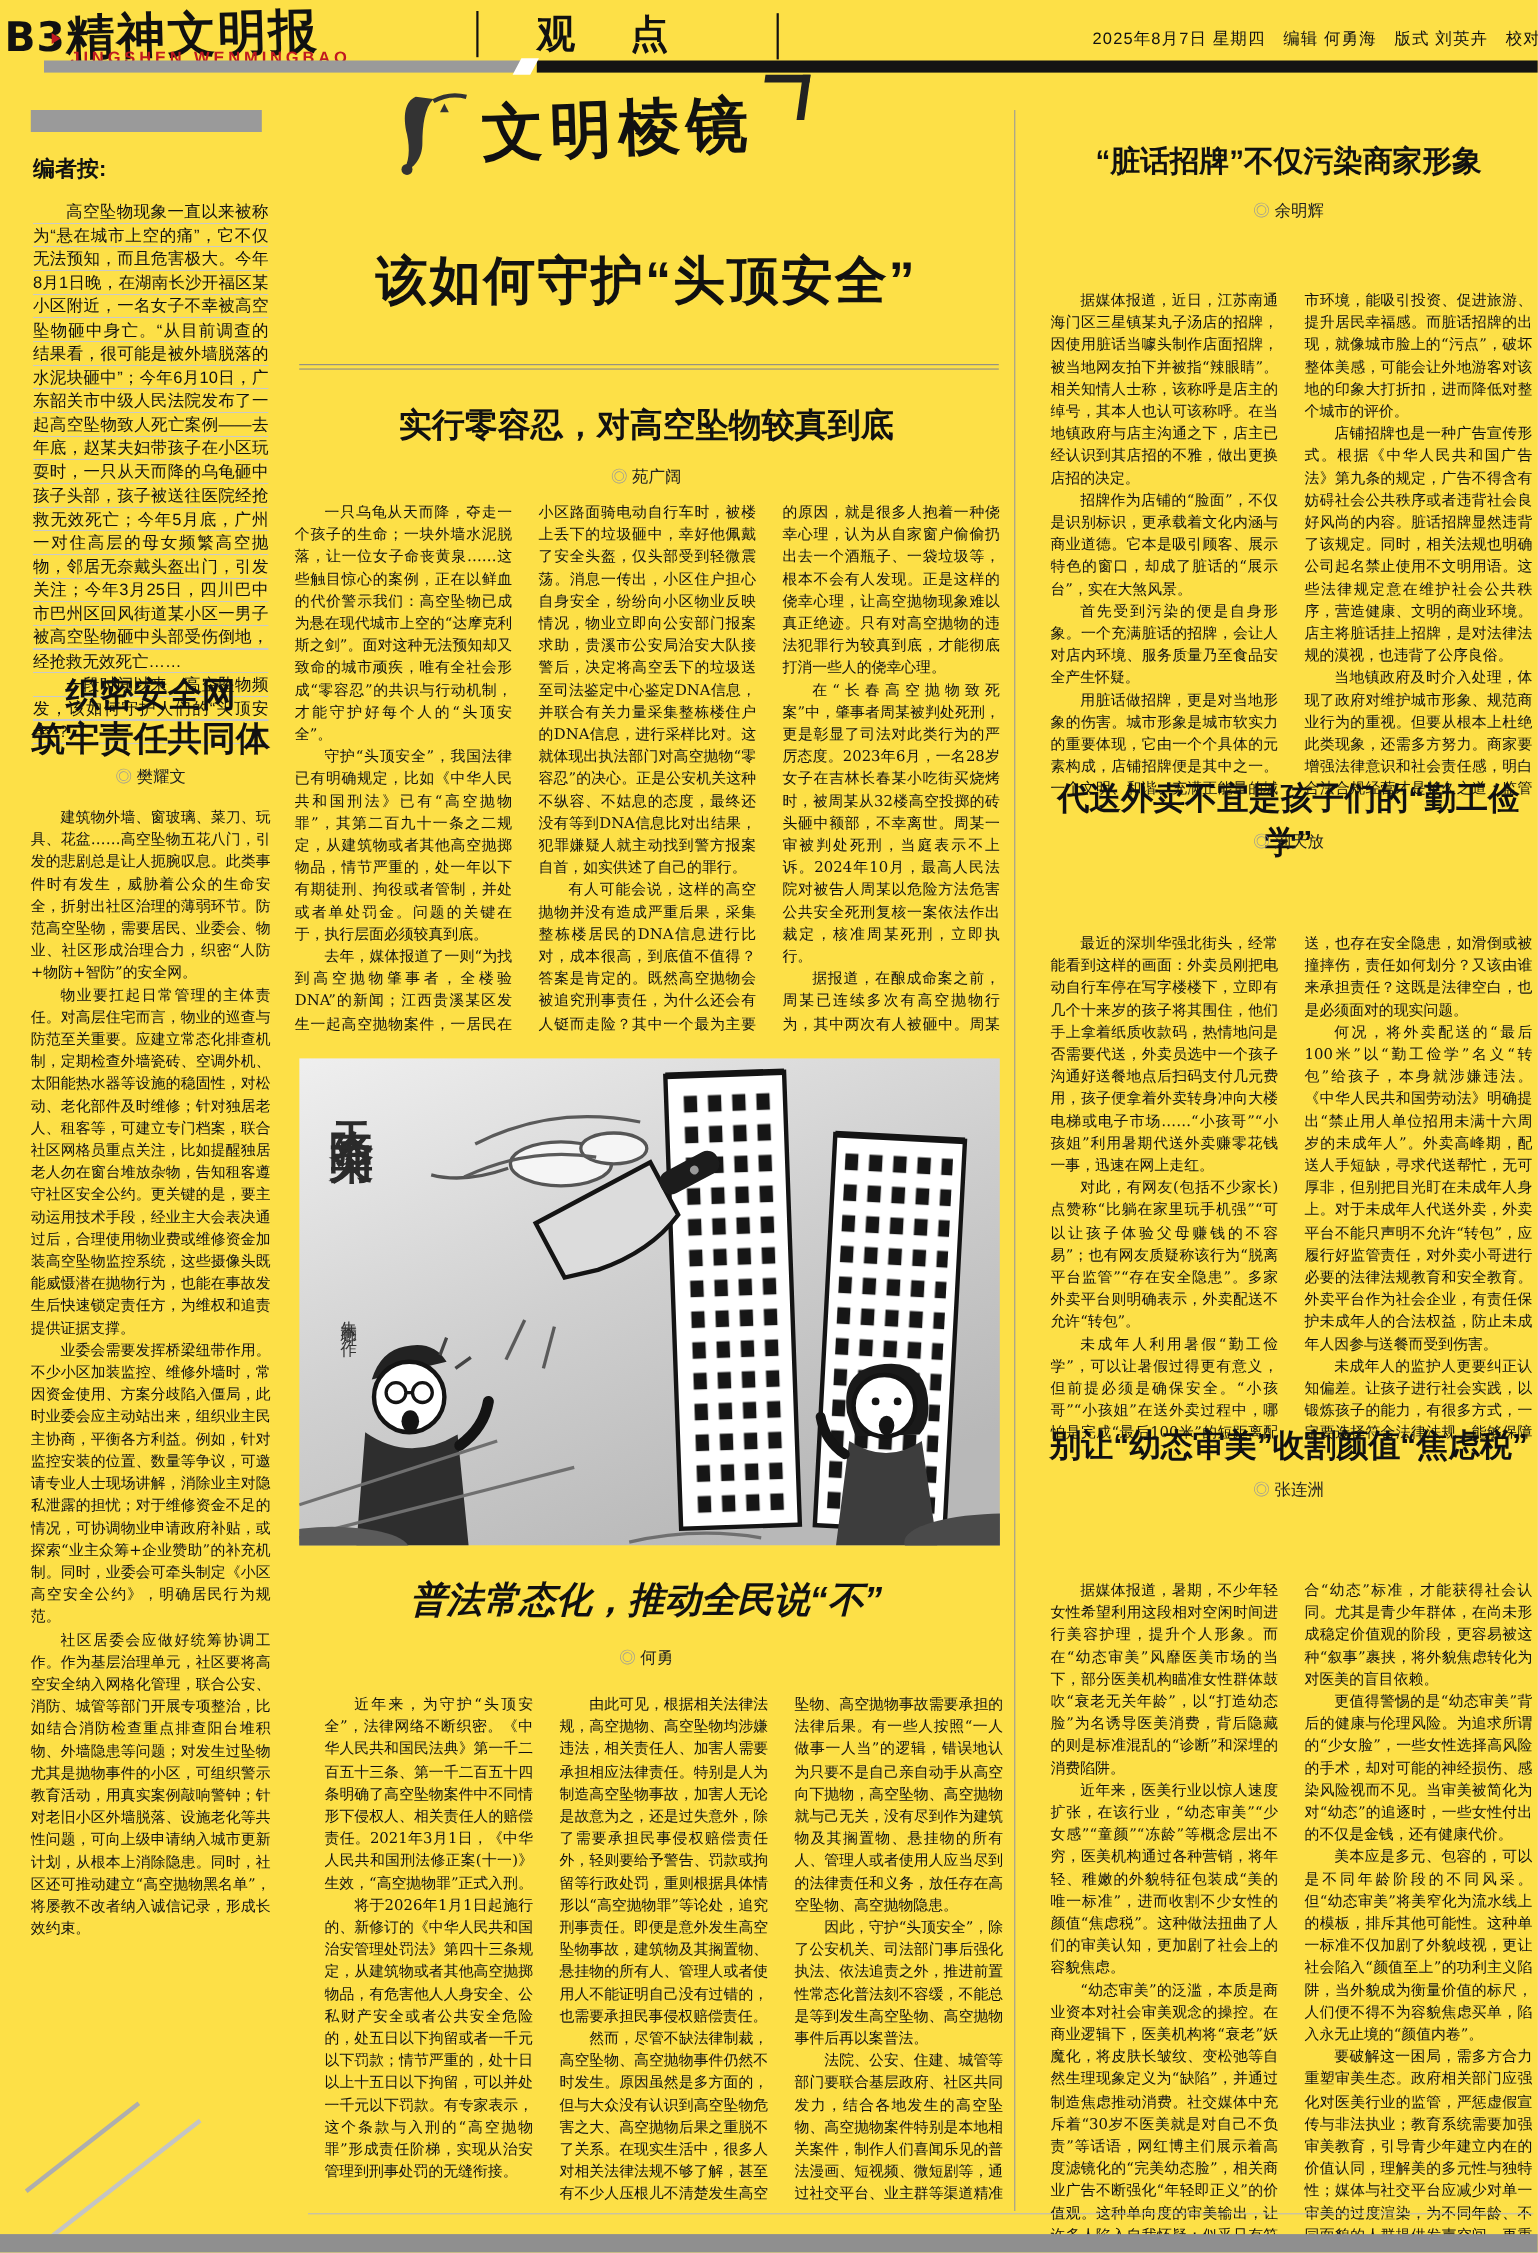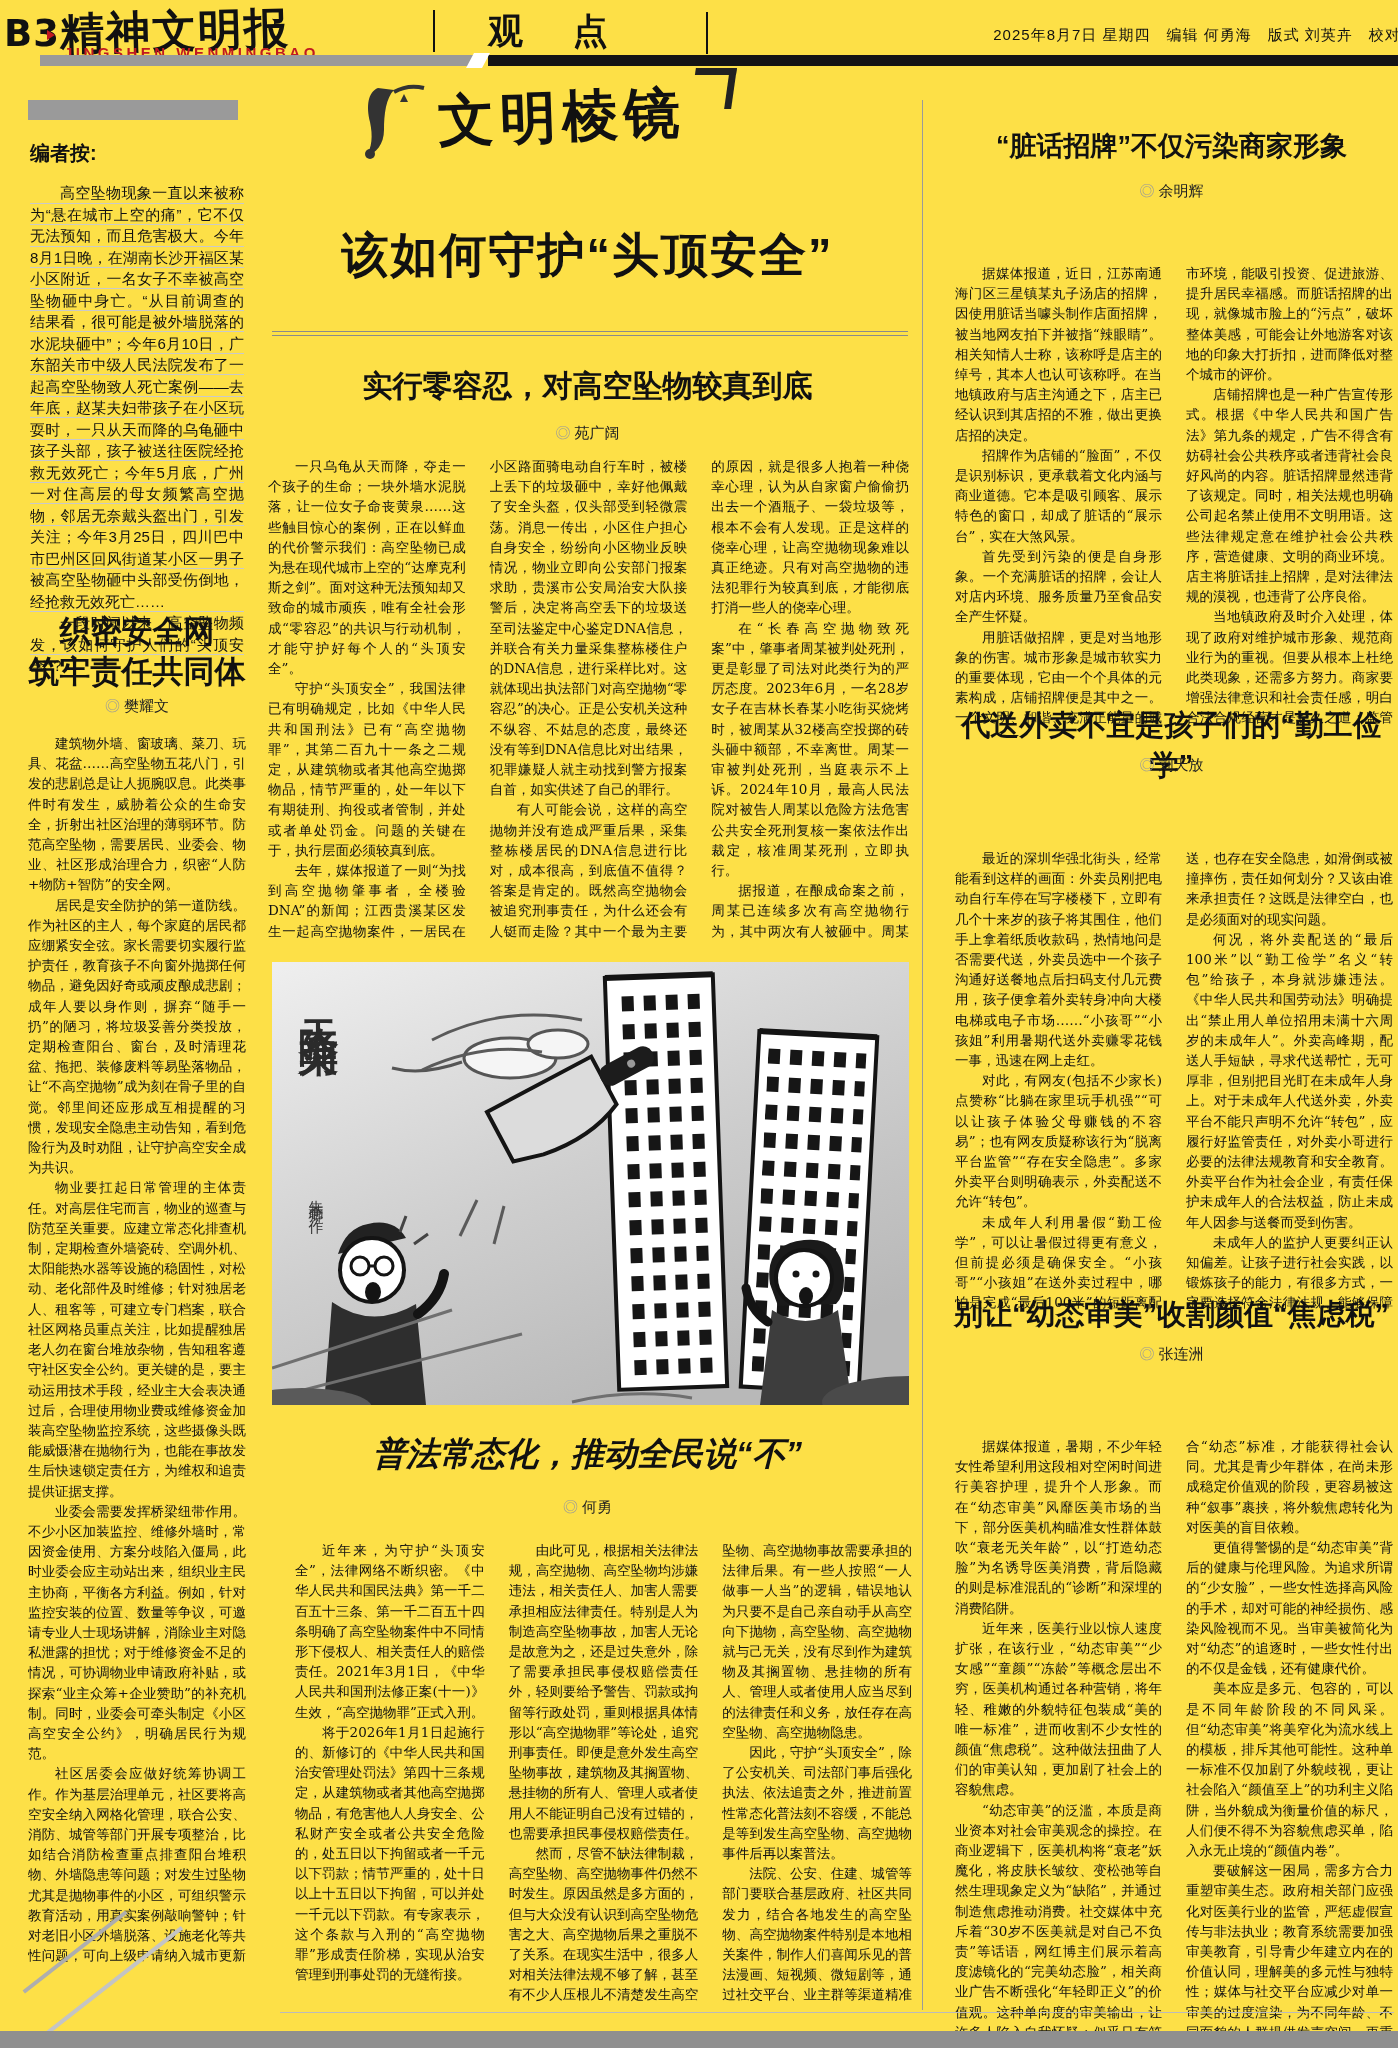--- a/index.html
+++ b/index.html
@@ -102,21 +102,20 @@
       <p>一段时间以来，高空坠物频发，该如何守护人们的“头顶安全”？</p>
     </div>
 
   <div class="abs left-title">
     <span>织密安全网</span><br>
     <span>筑牢责任共同体</span>
   </div>
   <div class="abs byline left-byline">樊耀文</div>
   <div class="abs left-body serif-body">
       <p>建筑物外墙、窗玻璃、菜刀、玩具、花盆……高空坠物五花八门，引发的悲剧总是让人扼腕叹息。此类事件时有发生，威胁着公众的生命安全，折射出社区治理的薄弱环节。防范高空坠物，需要居民、业委会、物业、社区形成治理合力，织密“人防+物防+智防”的安全网。</p>
-      <p>居民是安全防护的第一道防线。作为社区的主人，每个家庭的居民都应绷紧安全弦。家长需要切实履行监护责任，教育孩子不向窗外抛掷任何物品，避免因好奇或顽皮酿成悲剧；成年人要以身作则，摒弃“随手一扔”的陋习，将垃圾妥善分类投放，定期检查阳台、窗台，及时清理花盆、拖把、装修废料等易坠落物品，让“不高空抛物”成为刻在骨子里的自觉。邻里间还应形成互相提醒的习惯，发现安全隐患主动告知，看到危险行为及时劝阻，让守护高空安全成为共识。</p>
       <p>物业要扛起日常管理的主体责任。对高层住宅而言，物业的巡查与防范至关重要。应建立常态化排查机制，定期检查外墙瓷砖、空调外机、太阳能热水器等设施的稳固性，对松动、老化部件及时维修；针对独居老人、租客等，可建立专门档案，联合社区网格员重点关注，比如提醒独居老人勿在窗台堆放杂物，告知租客遵守社区安全公约。更关键的是，要主动运用技术手段，经业主大会表决通过后，合理使用物业费或维修资金加装高空坠物监控系统，这些摄像头既能威慑潜在抛物行为，也能在事故发生后快速锁定责任方，为维权和追责提供证据支撑。</p>
       <p>业委会需要发挥桥梁纽带作用。不少小区加装监控、维修外墙时，常因资金使用、方案分歧陷入僵局，此时业委会应主动站出来，组织业主民主协商，平衡各方利益。例如，针对监控安装的位置、数量等争议，可邀请专业人士现场讲解，消除业主对隐私泄露的担忧；对于维修资金不足的情况，可协调物业申请政府补贴，或探索“业主众筹+企业赞助”的补充机制。同时，业委会可牵头制定《小区高空安全公约》，明确居民行为规范。</p>
       <p>社区居委会应做好统筹协调工作。作为基层治理单元，社区要将高空安全纳入网格化管理，联合公安、消防、城管等部门开展专项整治，比如结合消防检查重点排查阳台堆积物、外墙隐患等问题；对发生过坠物尤其是抛物事件的小区，可组织警示教育活动，用真实案例敲响警钟；针对老旧小区外墙脱落、设施老化等共性问题，可向上级申请纳入城市更新计划，从根本上消除隐患。同时，社区还可推动建立“高空抛物黑名单”，将屡教不改者纳入诚信记录，形成长效约束。</p>
     </div>
   <div class="abs diag1"></div>
   <div class="abs diag2"></div>
 
   <div class="abs logo-wrap">
     <svg class="logo-icon" width="70" height="80" viewBox="0 0 70 80">
       <path d="M18 6 C8 10 6 24 10 40 C13 54 12 66 6 74 C16 72 24 62 24 48 C24 32 26 16 34 8 Z" fill="#333"></path>

